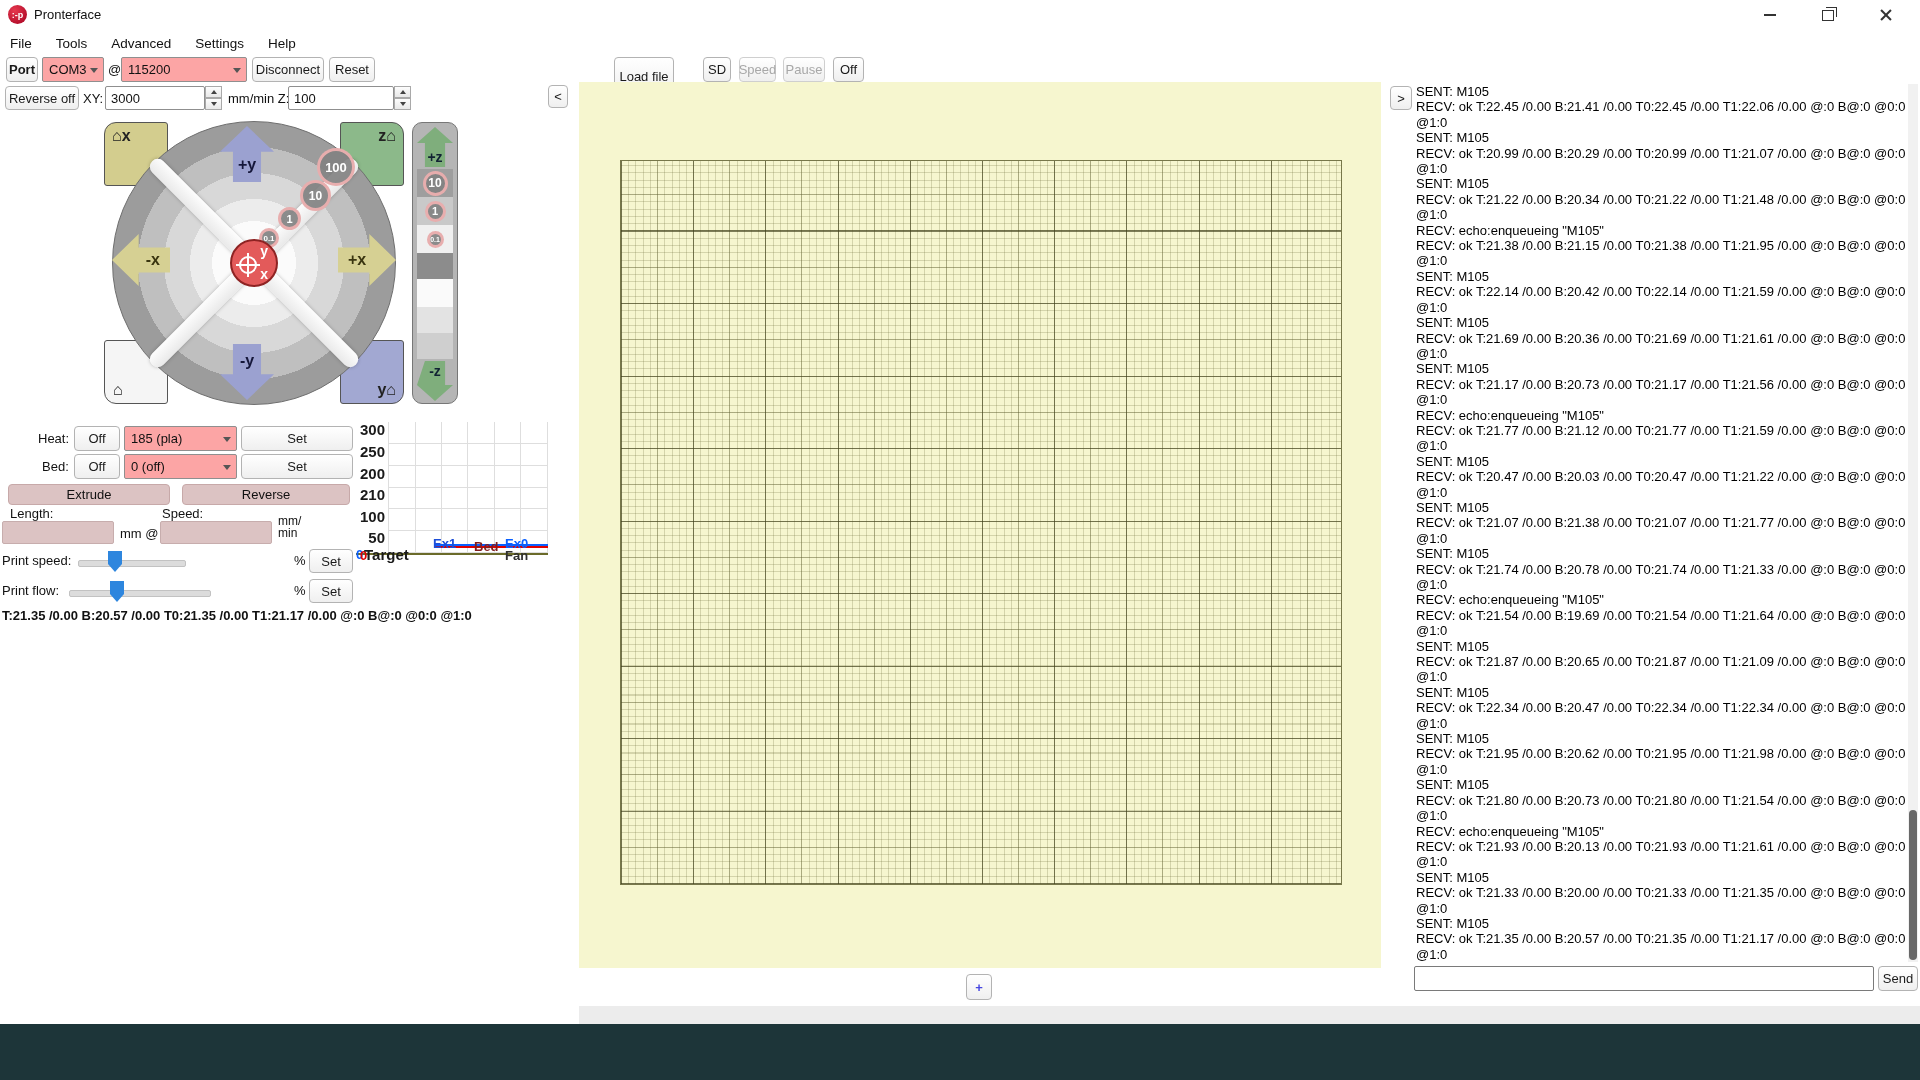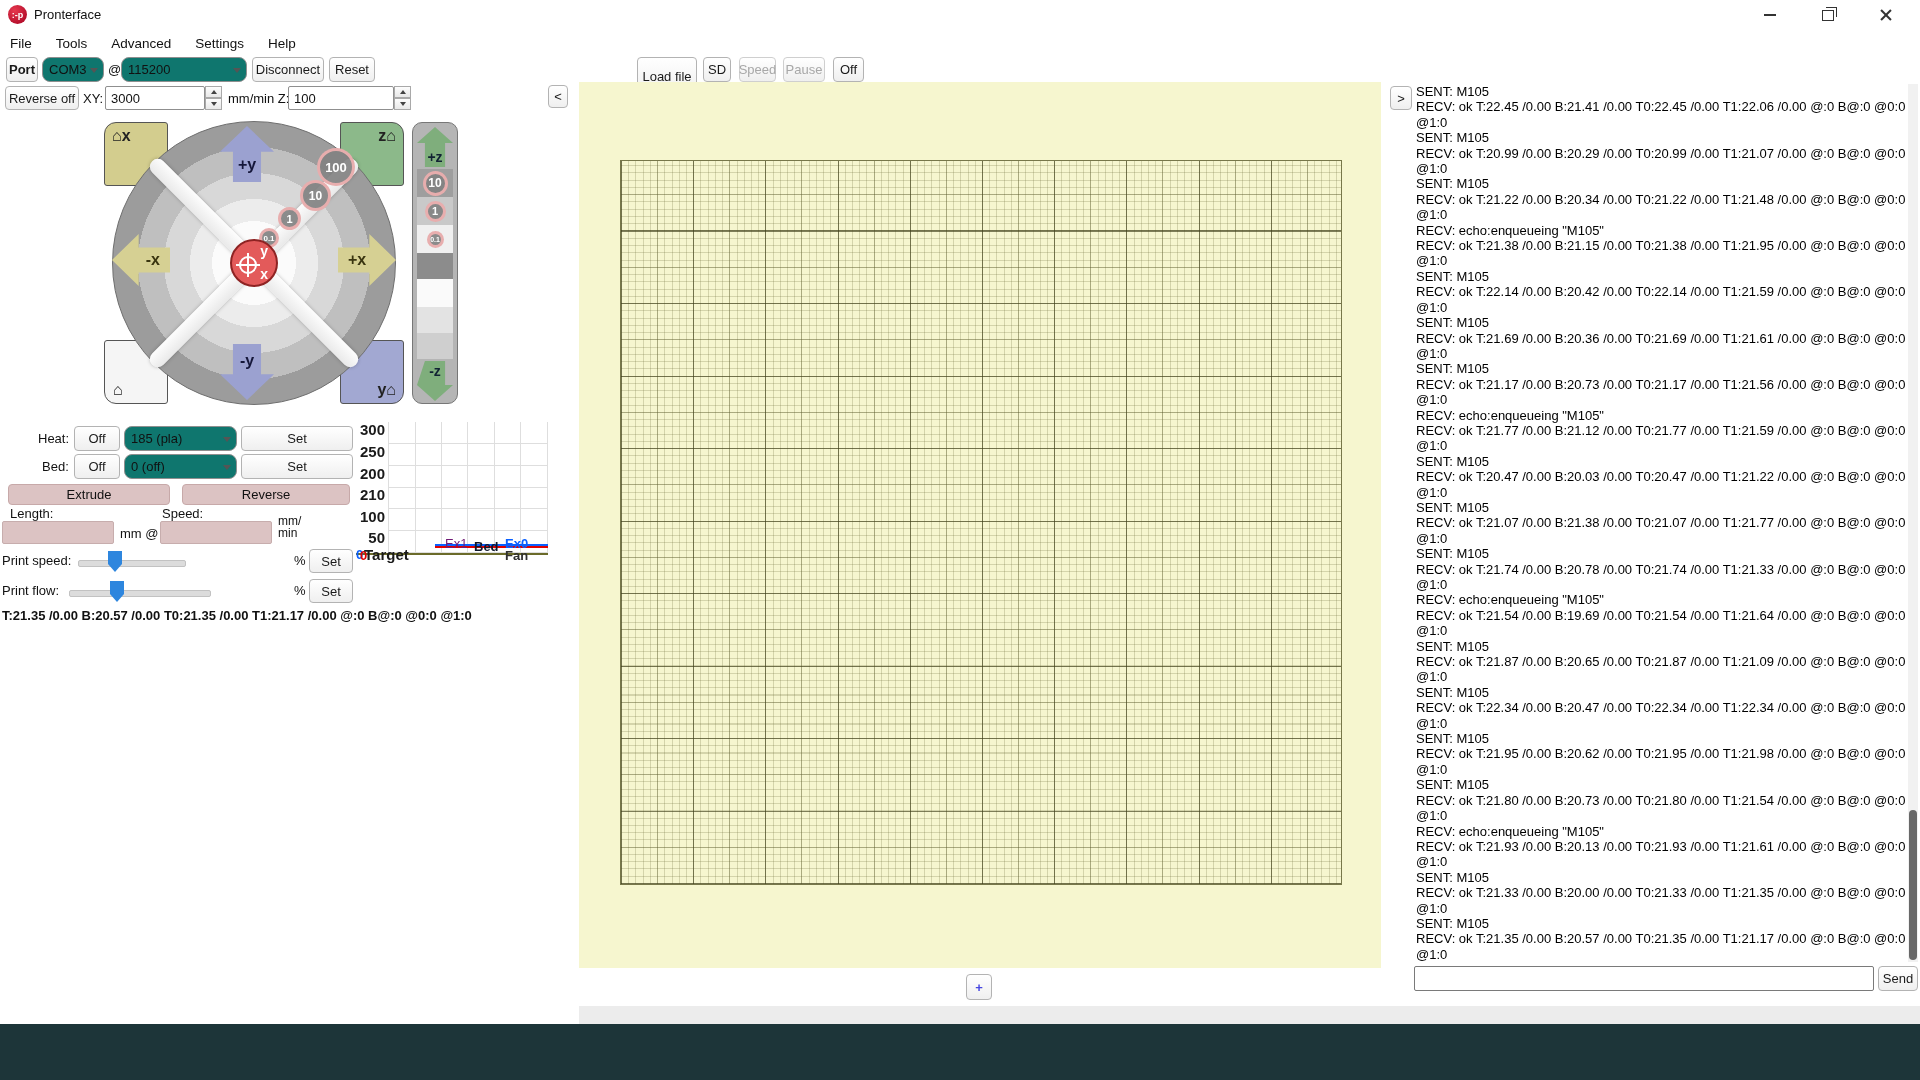--- a/index.html
+++ b/index.html
@@ -4,21 +4,21 @@
 <style>
   html,body{margin:0;padding:0;background:#fff;}
   .app{position:relative;width:1920px;height:1080px;background:#ffffff;overflow:hidden;
        font-family:"Liberation Sans",sans-serif;color:#111;}
   .abs{position:absolute;box-sizing:border-box;}
   .lbl{position:absolute;font-size:13px;color:#111;white-space:nowrap;box-sizing:border-box;}
   .btn{position:absolute;display:flex;align-items:center;justify-content:center;
        background:linear-gradient(#ffffff,#efefef);border:1px solid #b3b3b3;border-radius:4px;
        font-size:13px;color:#1a1a1a;box-sizing:border-box;cursor:default;}
   .btn.dis{color:#a8a8a8;border-color:#cfcfcf;}
-  .sel{position:absolute;background:#0f766e;border:1px solid #8f8f8f;border-radius:8px;font-size:13px;
+  .sel{position:absolute;background:#fca5a5;border:1px solid #8f8f8f;border-radius:2px;font-size:13px;
        display:flex;align-items:center;padding:0 18px 0 6px;box-sizing:border-box;}
   .chev{position:absolute;right:5px;top:50%;margin-top:-2px;width:0;height:0;
         border-left:4px solid transparent;border-right:4px solid transparent;border-top:5px solid #555;}
   .inp{position:absolute;border:1px solid #8f8f8f;border-radius:2px;font-size:13px;padding:0 5px;
        box-sizing:border-box;font-family:"Liberation Sans",sans-serif;background:#fff;color:#111;}
   .spin{position:absolute;width:17px;display:flex;flex-direction:column;box-sizing:border-box;}
   .spincell{flex:1;background:linear-gradient(#fdfdfd,#e8e8e8);border:1px solid #a9a9a9;
             display:flex;align-items:center;justify-content:center;box-sizing:border-box;}
   .tri-up{width:0;height:0;border-left:3.5px solid transparent;border-right:3.5px solid transparent;border-bottom:4.5px solid #444;}
   .tri-dn{width:0;height:0;border-left:3.5px solid transparent;border-right:3.5px solid transparent;border-top:4.5px solid #444;}
@@ -92,21 +92,21 @@
   <div class="sel" style="left:121px;top:57px;width:126px;height:25px;">
       <span>115200</span>
       <span class="chev"></span>
     </div>
   <div class="btn" style="left:252px;top:57px;width:72px;height:25px;">
       <span>Disconnect</span>
     </div>
   <div class="btn" style="left:329px;top:57px;width:46px;height:25px;">
       <span>Reset</span>
     </div>
-  <div class="btn" style="left:637px;top:57px;width:60px;height:38px;">
+  <div class="btn" style="left:614px;top:57px;width:60px;height:38px;">
       <span>Load file</span>
     </div>
   <div class="btn" style="left:703px;top:57px;width:28px;height:25px;">
       <span>SD</span>
     </div>
   <div class="btn dis" style="left:739px;top:57px;width:37px;height:25px;">
       <span>Speed</span>
     </div>
   <div class="btn dis" style="left:783px;top:57px;width:42px;height:25px;">
       <span>Pause</span>
@@ -283,22 +283,22 @@
     <span class="gridlabel" style="left:0;top:89px;">100</span>
     <span class="gridlabel" style="left:0;top:110px;">50</span>
 
     <div class="abs" style="left:82px;top:125px;width:113px;height:2px;background:#0a60ff;"></div>
     <div class="abs" style="left:82px;top:127px;width:113px;height:2px;background:#e00000;"></div>
     <div class="abs" style="left:3px;top:134px;width:192px;height:2px;background:#6b6b2a;"></div>
 
     <span style="position:absolute;left:3px;top:128px;color:#0a60ff;font-weight:bold;font-size:13px;">0</span>
     <span style="position:absolute;left:7px;top:129px;color:#e00000;font-weight:bold;font-size:13px;">0</span>
     <span style="position:absolute;left:11px;top:127px;font-weight:bold;font-size:15px;color:#1a1a1a;">Target</span>
-    <span style="position:absolute;left:92px;top:117px;color:#701a75;font-weight:normal;font-size:13px;">Ex1</span>
-    <span style="position:absolute;left:121px;top:120px;color:#0f172a;font-weight:bold;font-size:13px;">Bed</span>
+    <span style="position:absolute;left:80px;top:117px;color:#1d4ed8;font-weight:bold;font-size:13px;">Ex1</span>
+    <span style="position:absolute;left:121px;top:120px;color:#7f1d1d;font-weight:bold;font-size:13px;">Bed</span>
     <span style="position:absolute;left:152px;top:117px;color:#0a60ff;font-weight:bold;font-size:13px;">Ex0</span>
     <span style="position:absolute;left:152px;top:129px;color:#303030;font-weight:bold;font-size:13px;">Fan</span>
   </div>
 
   <div class="btn" style="left:548px;top:85px;width:20px;height:23px;">
       <span>&lt;</span>
     </div>
 
   <div class="abs" style="left:579px;top:82px;width:802px;height:886px;background:#f6f6cf;">
     <div class="abs" style="left:41px;top:78px;width:722px;height:725px;border:1px solid #77774a;

